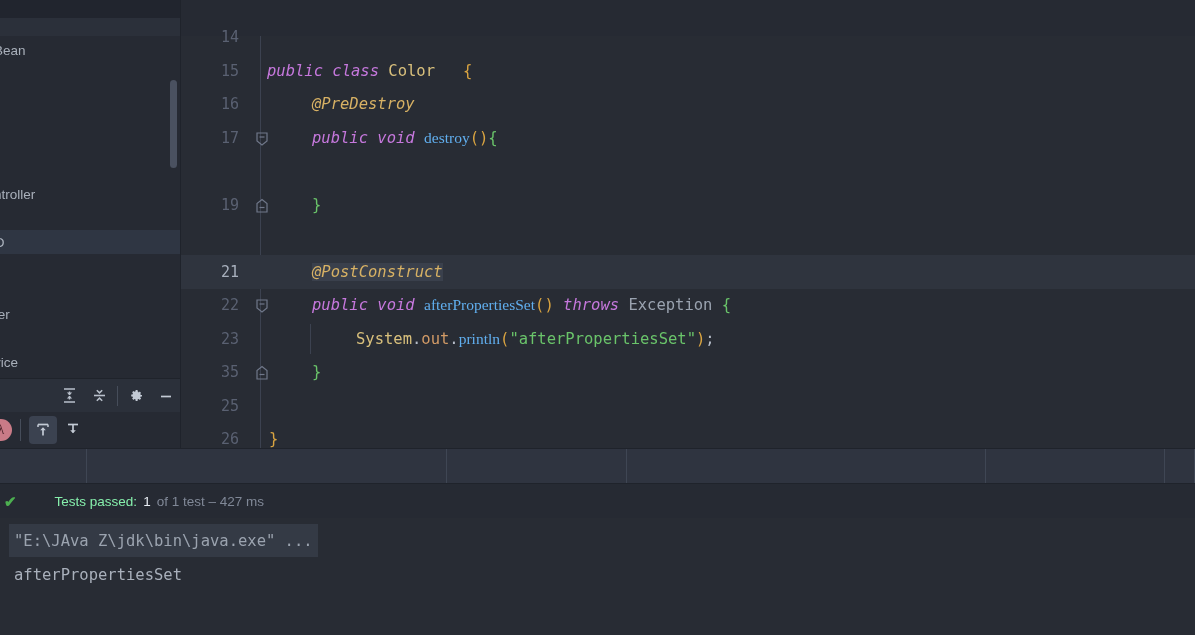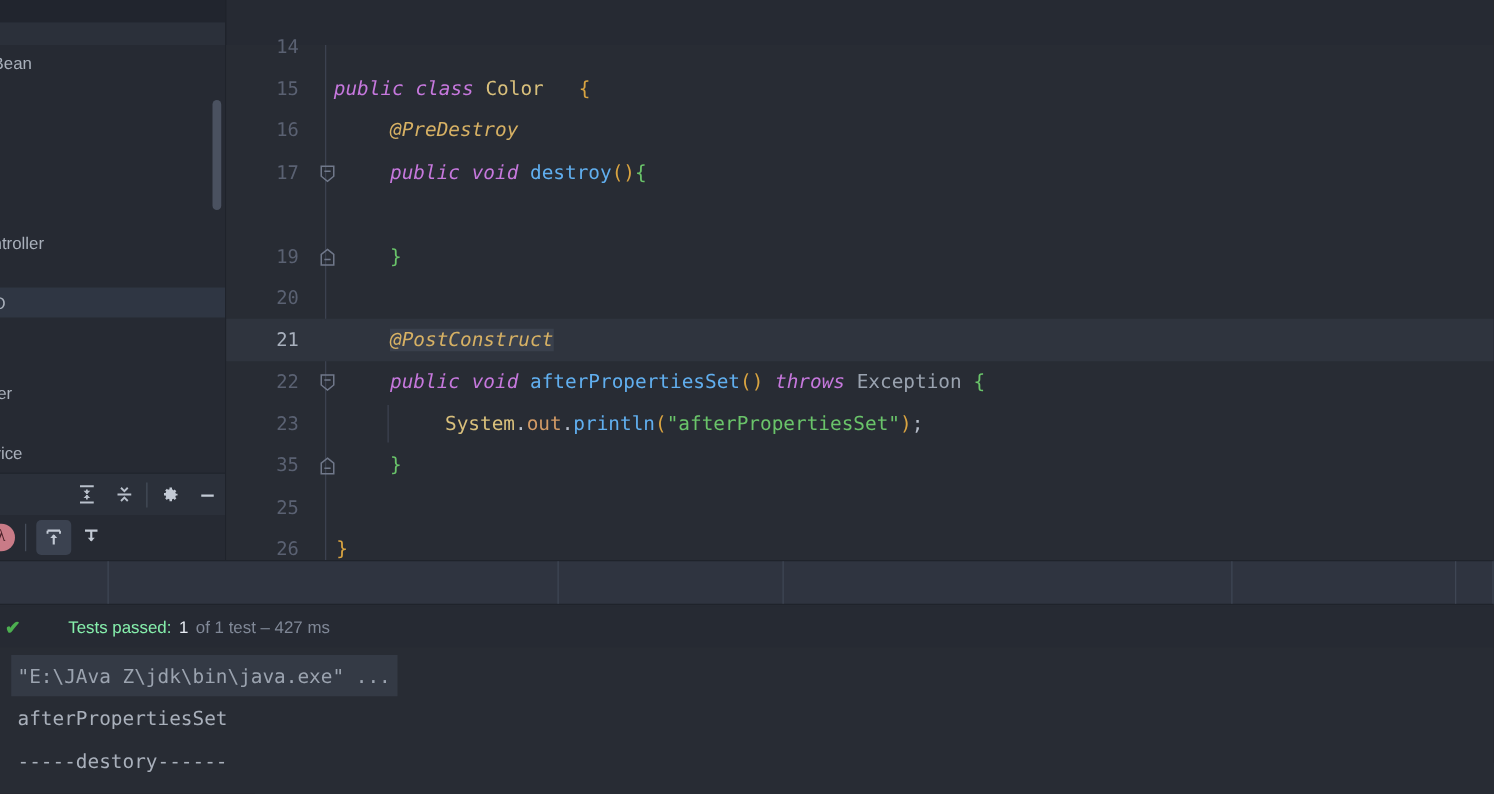--- a/index.html
+++ b/index.html
@@ -93,21 +93,21 @@
     position: absolute; left: 74px; width: 14px; height: 14px;
   }
   .vline {
     position: absolute; left: 79px; top: 0; width: 1px; height: 448px;
     background: #3c4250;
   }
   
   .kw    { color: #c678dd; font-style: italic; }
   .cls   { color: #d9c07c; }
   .anno  { color: #d7b164; font-style: italic; }
-  .fn    { color: #61afef; }
+  .fn    { color: #61afef; font-family: Liberation Serif, serif; }
   .id    { color: #d9c07c; }
   .fld   { color: #d19a66; }
   .str   { color: #6ac46a; }
   .paren { color: #d9a441; }
   .brace1{ color: #d9a441; }
   .brace2{ color: #6ac46a; }
   .type  { color: #9aa3b0; }
   .punct { color: #b6bdc9; }
   .typo  { text-decoration: underline wavy #4e9a4e; text-decoration-skip-ink: none; }
   .sel-hl { background: #3a404c; }
@@ -260,23 +260,20 @@
       <span class="ln">19</span>
       <span class="fold">
         <svg width="14" height="16" viewBox="0 0 14 16">
           <path d="M7 1.5l5 4V14H2V5.5z" fill="none" stroke="#70788a" stroke-width="1.2"></path>
           <path d="M4.5 9.5h5" stroke="#70788a" stroke-width="1.2"></path>
         </svg>
       </span>
       <span class="code" style="left:131px"><span class="brace2">}</span></span>
     </div>
 
-    <div class="line" style="top:185px">
-      <span class="ln">20</span>
-    </div>
 
     <div class="line cur" style="top:219px">
       <span class="ln">21</span>
       <span class="code" style="left:131px"><span class="anno sel-hl">@PostConstruct</span></span>
     </div>
 
     <div class="line" style="top:252px">
       <span class="ln">22</span>
       <span class="fold">
         <svg width="14" height="16" viewBox="0 0 14 16">
@@ -330,16 +327,15 @@
   <div class="statusbar">
     <span class="check">✔</span>
     <span class="st-main">Tests passed:</span>
     <span class="st-num">1</span>
     <span class="st-dim">of 1 test – 427 ms</span>
   </div>
 
   <div class="console">
     <div class="cons-line cmd" style="top:6px">"E:\JAva Z\jdk\bin\java.exe" ...</div>
     <div class="cons-line" style="top:40px">afterPropertiesSet</div>
-    <div class="cons-line" style="top:74px">-----destory------</div>
   </div>
 
 </div>
 
 </body></html>

